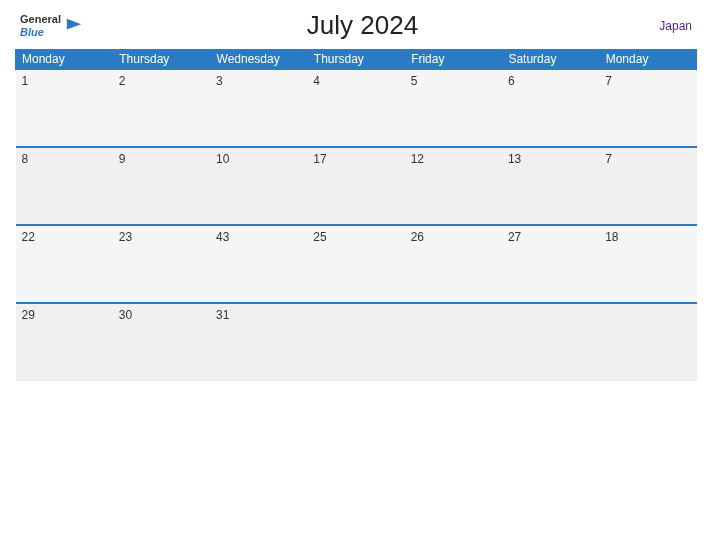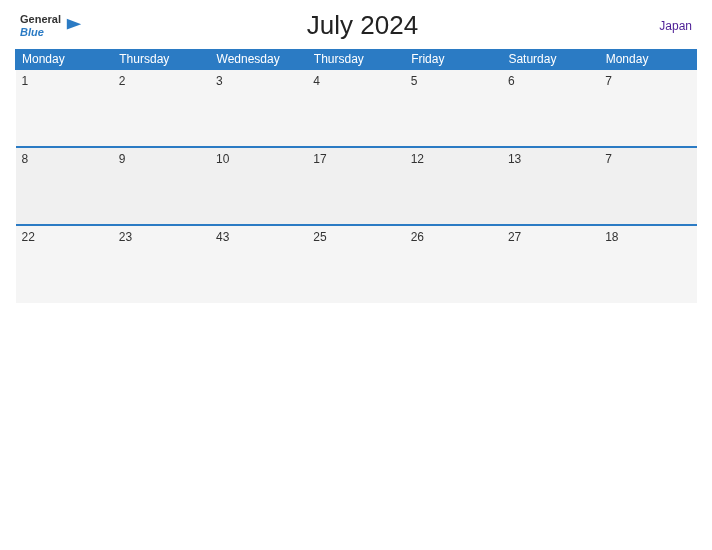--- a/index.html
+++ b/index.html
@@ -224,15 +224,30 @@
           <td>
             <span class="day-number">26</span>
           </td>
           <td>
             <span class="day-number">27</span>
           </td>
           <td>
             <span class="day-number">18</span>
           </td>
         </tr>
+        <tr>
+          <td>
+            <span class="day-number">29</span>
+          </td>
+          <td>
+            <span class="day-number">30</span>
+          </td>
+          <td>
+            <span class="day-number">31</span>
+          </td>
+          <td class="empty-cell"></td>
+          <td class="empty-cell"></td>
+          <td class="empty-cell"></td>
+          <td class="empty-cell"></td>
+        </tr>
       </tbody>
   </table>
 </div>
 
 </body></html>

